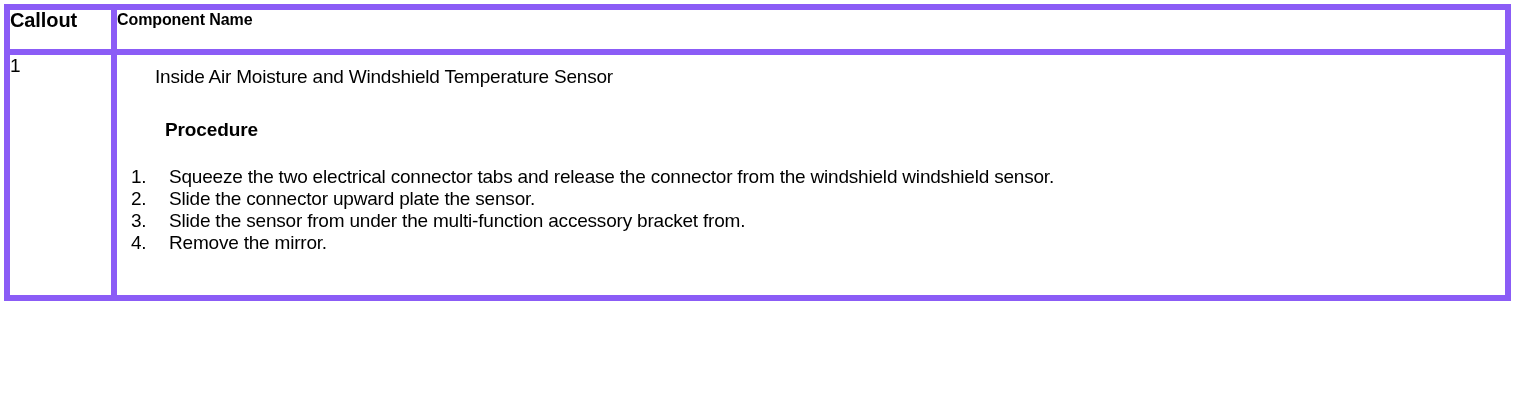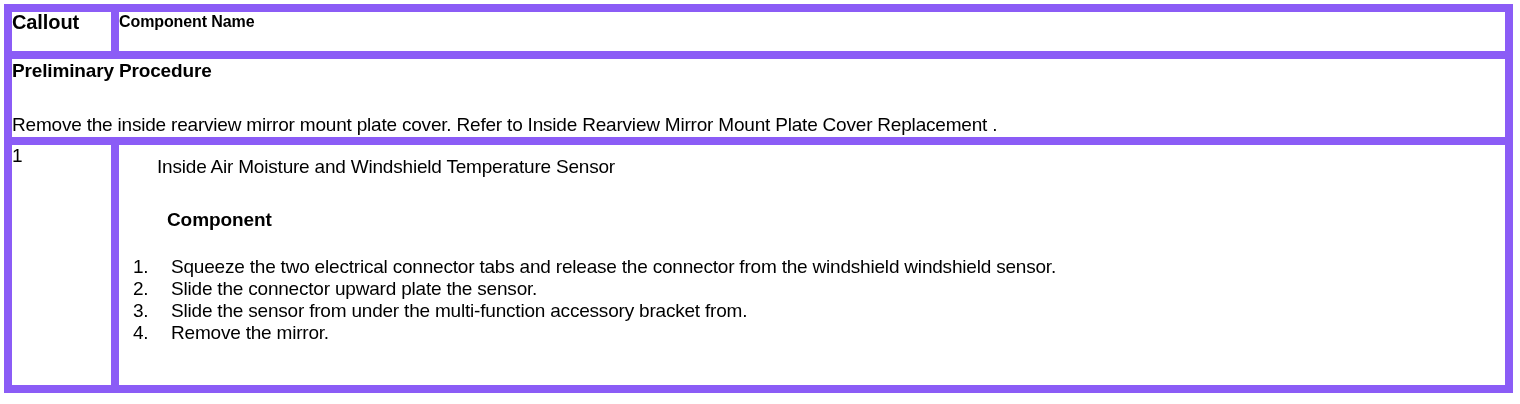--- a/index.html
+++ b/index.html
@@ -27,21 +27,21 @@
     position: absolute;
     left: 4px;
     top: 4px;
     width: 1501px;
     border-collapse: collapse;
     table-layout: fixed;
     background: #ffffff;
   }
   .service-table td,
   .service-table th {
-    border: 8px solid #8b5cf6;
+    border: 6px solid #8b5cf6;
     padding: 0;
     vertical-align: top;
     font-weight: normal;
     text-align: left;
     background: #ffffff;
   }
 
   
   col.c-callout { width: 107px; }
   col.c-name    { width: 1394px; }
@@ -163,34 +163,28 @@
 
       <tr>
         <th class="hdr-callout">
           <span class="lbl">Callout</span>
         </th>
         <th class="hdr-name">
           <span class="lbl">Component Name</span>
         </th>
       </tr>
 
-      <tr>
-        <td class="prelim-cell" colspan="2">
-          <span class="prelim-title">Preliminary Procedure</span>
-          <span class="prelim-body">Remove the inside rearview mirror mount plate cover. Refer to Inside Rearview Mirror Mount Plate Cover Replacement .</span>
-        </td>
-      </tr>
 
       <tr>
         <td class="callout-cell">
           <span class="num">1</span>
         </td>
         <td class="detail-cell">
           <span class="comp-name">Inside Air Moisture and Windshield Temperature Sensor</span>
-          <span class="proc-head">Component</span>
+          <span class="proc-head">Procedure</span>
           <ol class="steps">
             <li>
               <span class="marker">1.</span>
               <span class="txt">Squeeze the two electrical connector tabs and release the connector from the windshield windshield sensor.</span>
             </li>
             <li>
               <span class="marker">2.</span>
               <span class="txt">Slide the connector upward plate the sensor.</span>
             </li>
             <li>

